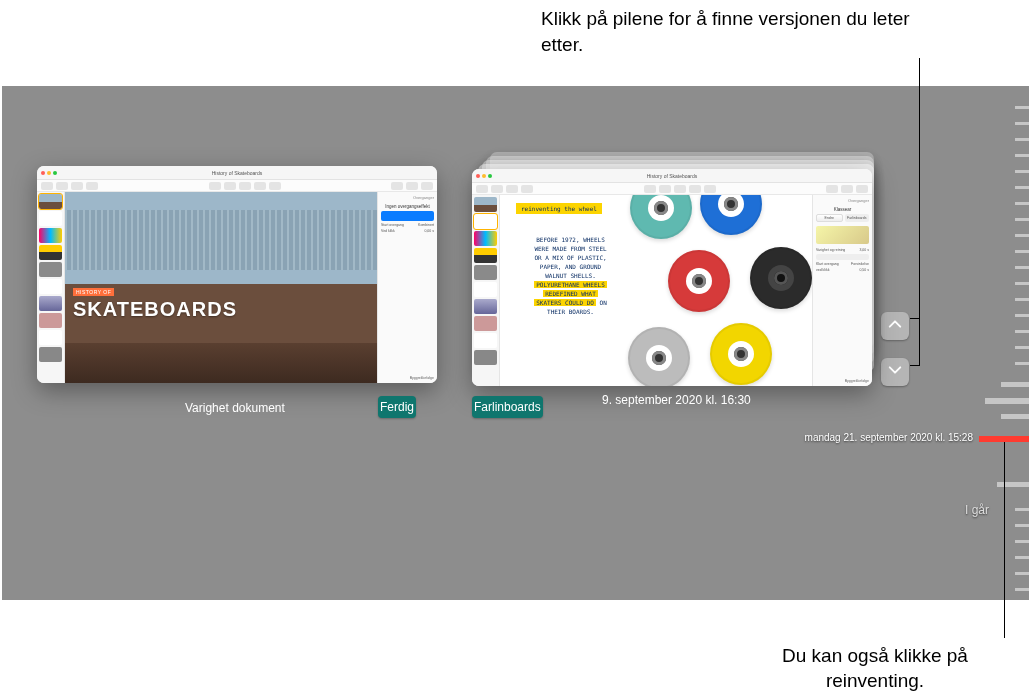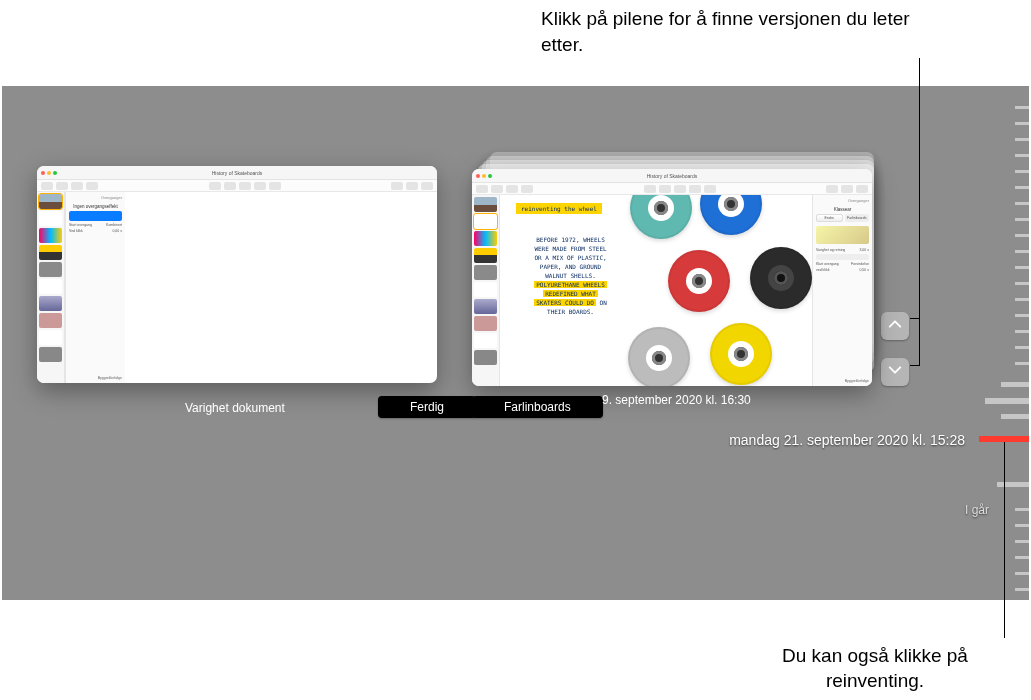--- a/index.html
+++ b/index.html
@@ -37,21 +37,21 @@
 
   
   .timeline {
     position: absolute;
     right: 0; top: 0; bottom: 0;
     width: 50px;
   }
   .tick { position:absolute; right:0; height:3px; background:#c6c6c6; }
   .tick.sel { background:#ff3b30; height:6px; }
   .timeline-label {
-    position:absolute; right:64px; color:#fff; font-size:14px; white-space:nowrap;
+    position:absolute; right:56px; color:#fff; font-size:10px; white-space:nowrap;
     text-shadow: 0 1px 2px rgba(0,0,0,0.6);
   }
 
   
   .arrow-btn {
     position:absolute;
     width:28px; height:28px;
     right:120px;
     background:#b5b5b5;
     border-radius:6px;
@@ -134,22 +134,22 @@
     display:flex; align-items:center; justify-content:center; }
   .bearing { width:14px; height:14px; border-radius:50%; background:#333;
     box-shadow: inset 0 0 0 3px #888; }
   .wheeltext { position:absolute; left:18px; top:40px; width:105px; text-align:center;
     font-family:ui-monospace,Menlo,monospace; font-size:6px; line-height:1.5; color:#0a2d63; }
   .wheeltext .hl { background:#fcd400; padding:0 2px; }
 
   
   .below-label { position:absolute; color:#fff; font-size:12px; }
   .mac-btn {
-    position:absolute; height:22px; padding: 0 32px;
-    background:#000000; color:#fff; font-size:12px; border-radius:4px;
+    position:absolute; height:22px; padding: 0 2px;
+    background:#0f766e; color:#fff; font-size:12px; border-radius:4px;
     display:flex; align-items:center; justify-content:center;
     box-shadow:0 1px 2px rgba(0,0,0,0.25);
   }
 </style>
 </head>
 <body>
 
 <div class="callout callout-top">Klikk på pilene for å finne versjonen du leter etter.</div>
 <div class="callout-line line-top-v"></div>
 
@@ -242,20 +242,28 @@
         <div class="thumb" style="background:#fff;"></div>
         <div class="thumb" style="background:linear-gradient(90deg,#f06,#0bf,#fc0);"></div>
         <div class="thumb" style="background:linear-gradient(#fc0 50%,#333 50%);"></div>
         <div class="thumb" style="background:#8a8a8a;"></div>
         <div class="thumb" style="background:#fff;"></div>
         <div class="thumb" style="background:linear-gradient(#aac,#669);"></div>
         <div class="thumb" style="background:#c99;"></div>
         <div class="thumb" style="background:#fff;"></div>
         <div class="thumb" style="background:#888;"></div>
       </div>
+      <div class="canvas">
+        <div class="poster">
+          <div class="fence"></div>
+          <div class="box"></div>
+          <div class="tag">HISTORY OF</div>
+          <div class="big">SKATEBOARDS</div>
+        </div>
+      </div>
       <div class="sidebar">
         <div style="font-size:4px; color:#888; text-align:right;">Overganger</div>
         <div class="hdr" style="text-align:center; margin-top:2px;">Ingen overgangseffekt</div>
         <div class="bigbtn"></div>
         <div style="display:flex; gap:2px; font-size:3.5px;">
           <span>Start overgang</span>
           <span style="margin-left:auto;">Kombinert</span>
         </div>
         <div style="display:flex; gap:2px; font-size:3.5px;">
           <span>Ved klikk</span>

